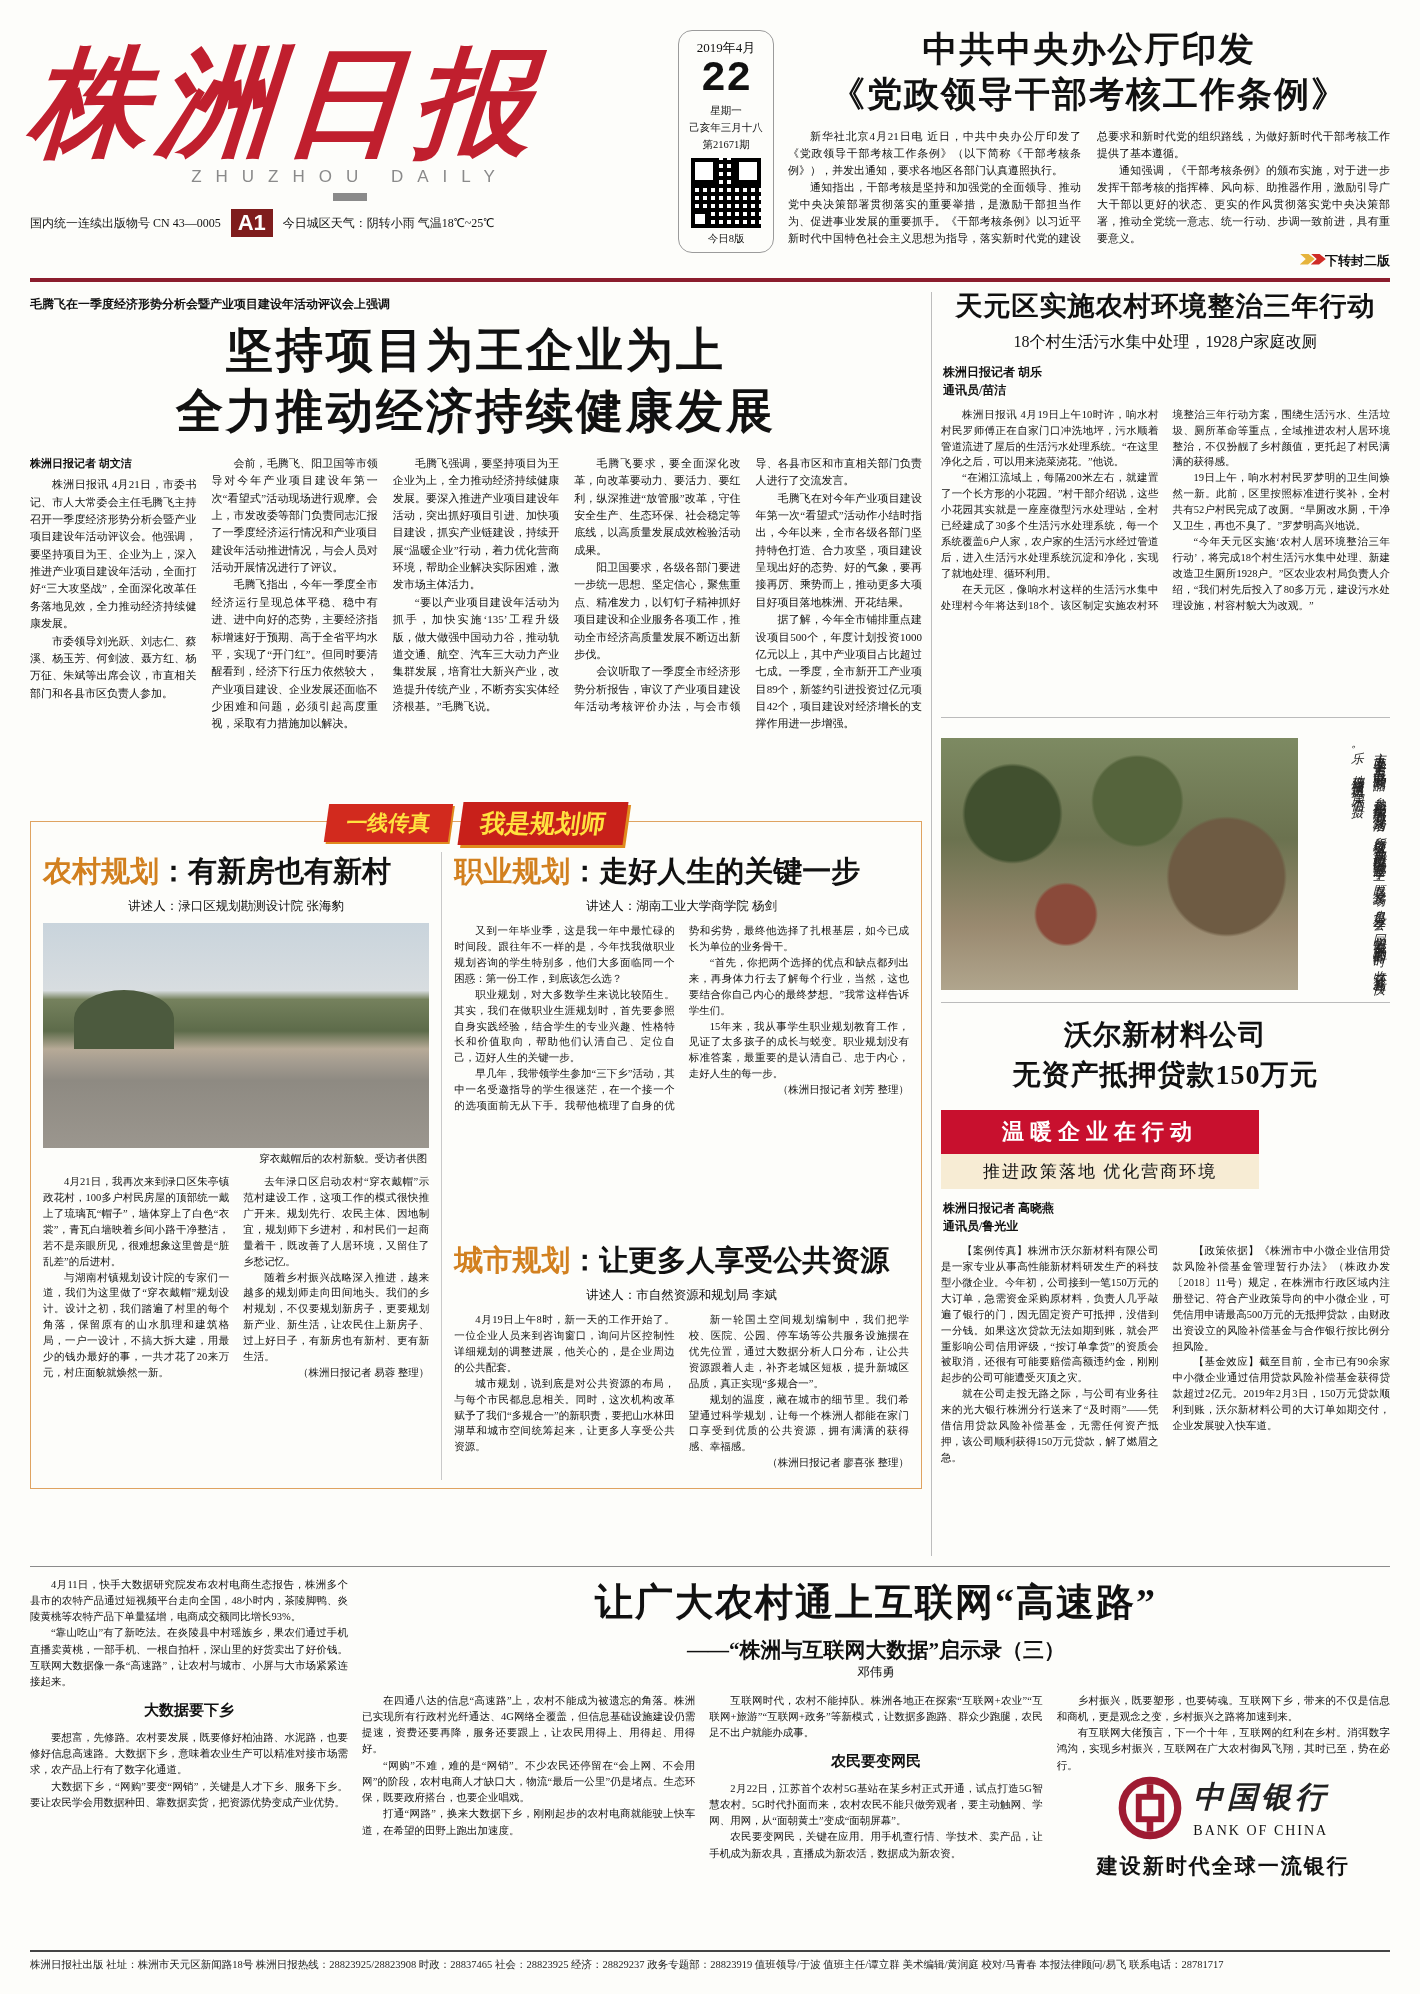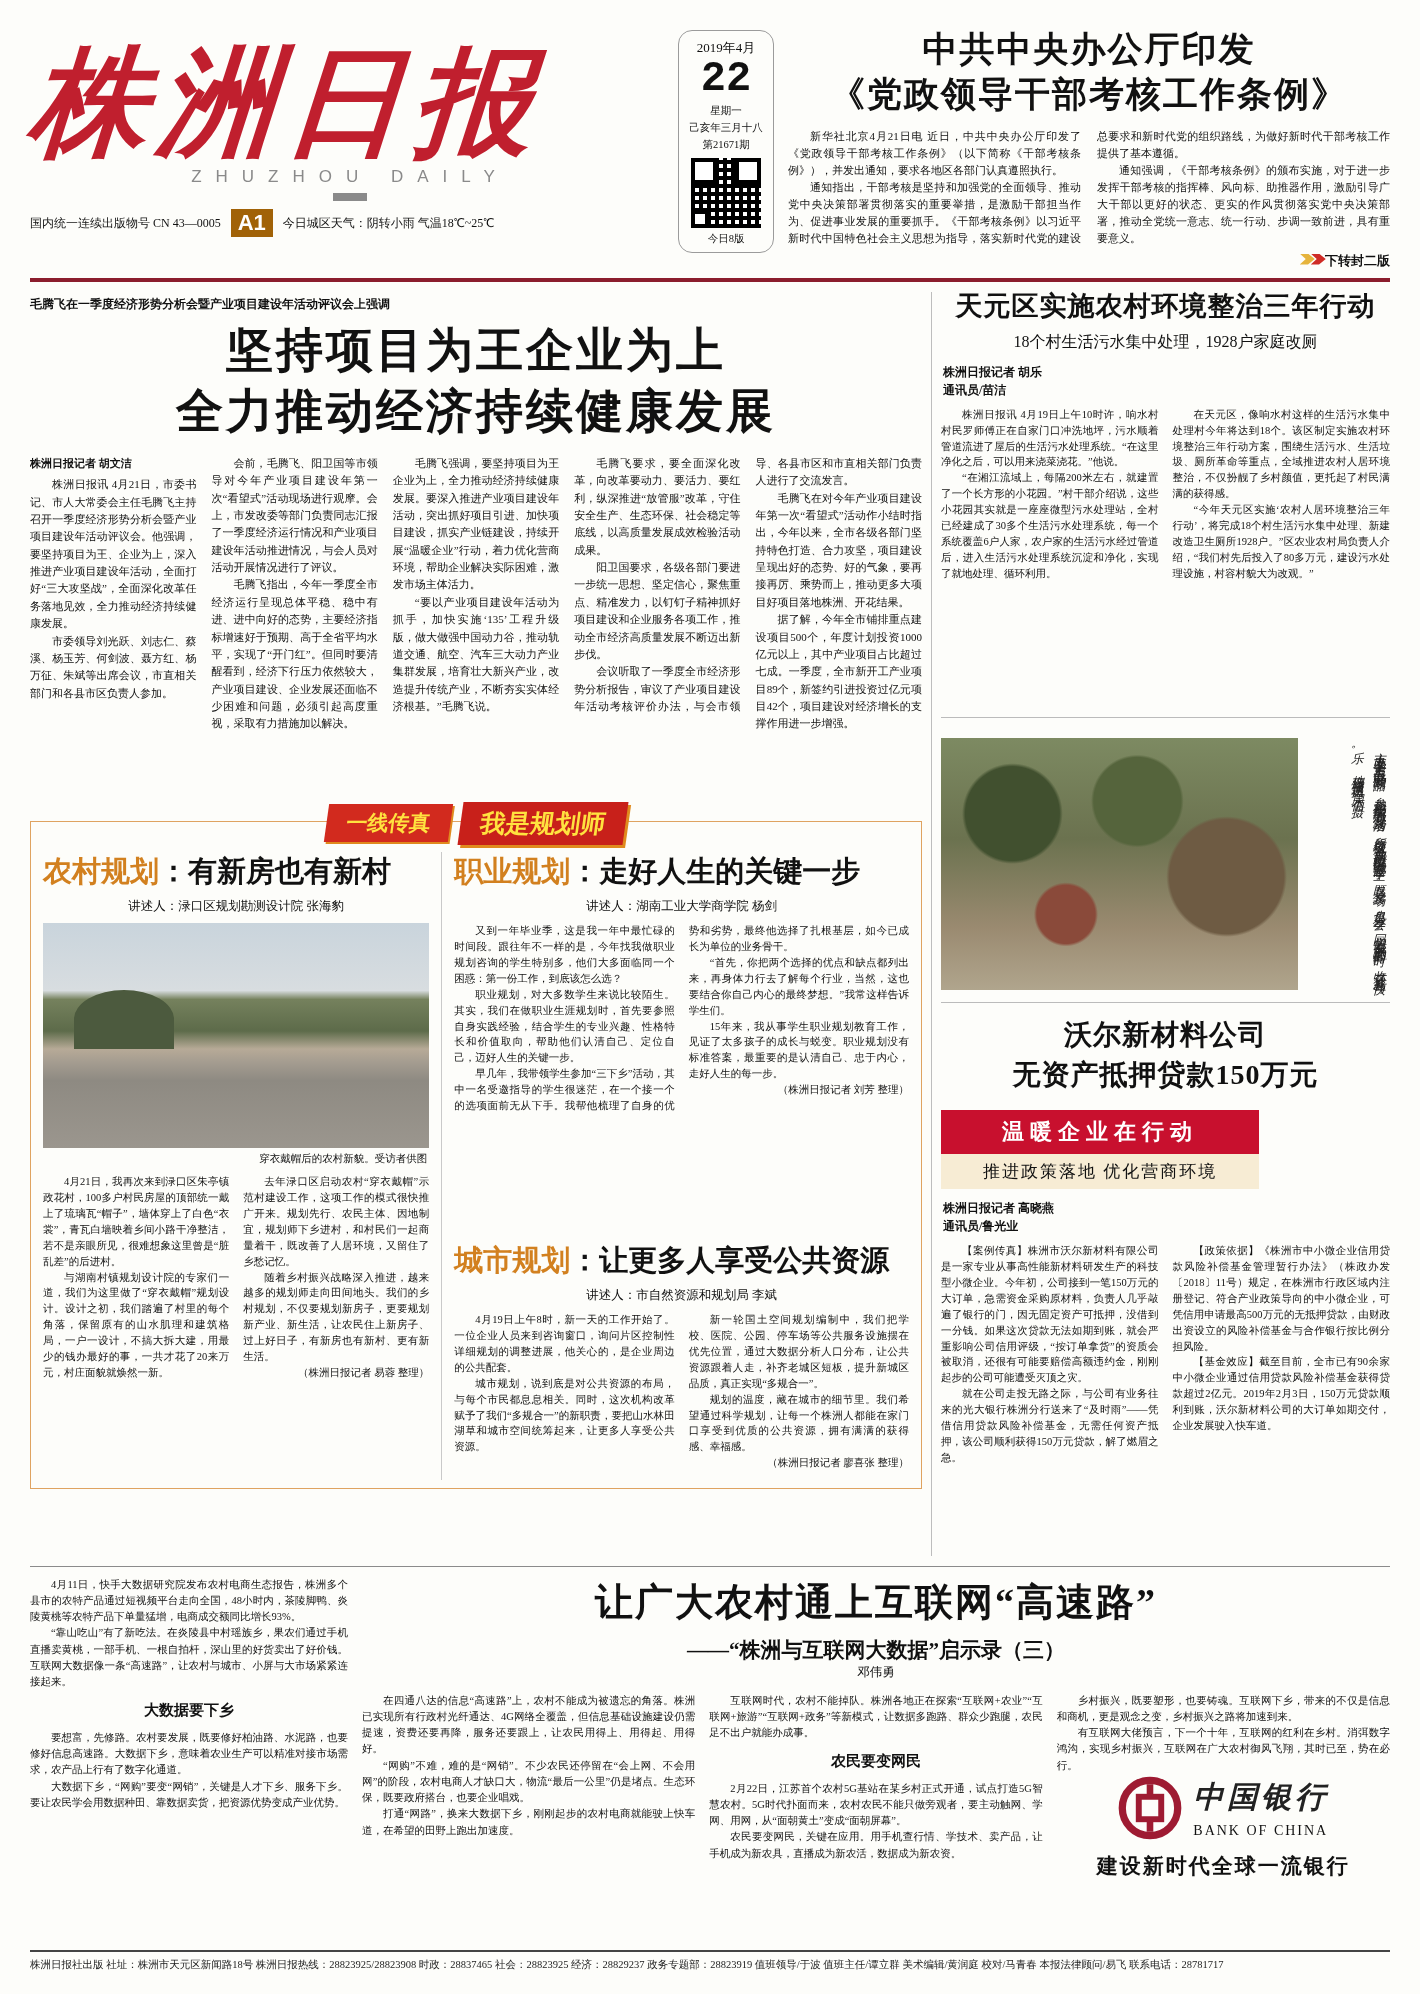--- a/index.html
+++ b/index.html
@@ -7,21 +7,21 @@
   body { font-family:"Liberation Serif", serif; color:#111; }
   .page { width:1420px; height:1994px; margin:0 auto; background:#fdfdfa; padding:22px 30px 0 30px; overflow:hidden; position:relative; }
 
   
   .header { display:flex; align-items:flex-start; }
   .mast { width:640px; }
   .mast-logo { font-size:118px; font-weight:bold; color:#c01f2e; font-style:italic; letter-spacing:10px; line-height:1.35; transform:skewX(-4deg); white-space:nowrap; font-family:"DejaVu Serif", serif; }
   .mast-sub { text-align:center; color:#8a8a8a; letter-spacing:14px; font-size:17px; font-family:"Liberation Sans", sans-serif; margin-top:-14px; }
   .mast-bar { width:34px; height:8px; background:#8a8a8a; margin:6px auto 8px auto; }
   .pubinfo { display:flex; align-items:center; gap:10px; font-size:12px; margin-top:2px; white-space:nowrap; }
-  .a1box { background:#a16207; color:#fff; font-family:"Liberation Sans", sans-serif; font-weight:bold; font-size:22px; padding:1px 7px; }
+  .a1box { background:#7f1d1d; color:#fff; font-family:"Liberation Sans", sans-serif; font-weight:bold; font-size:22px; padding:1px 7px; }
   .datebox { width:96px; border:1px solid #9b9b9b; border-radius:14px; text-align:center; padding:8px 4px 6px 4px; margin:8px 14px 0 8px; flex-shrink:0; }
   .db-ym { font-size:13px; }
   .db-day { font-size:42px; font-weight:bold; font-family:Liberation Mono, monospace; line-height:1.05; }
   .db-sm { font-size:10.5px; margin-top:3px; white-space:nowrap; }
   .qr { width:70px; height:70px; margin:6px auto 4px auto; position:relative;
         background-image:repeating-linear-gradient(0deg,#000 0 4px,transparent 4px 8px),repeating-linear-gradient(90deg,#000 0 4px,#fff 4px 8px); }
   .qr::before, .qr::after, .qr i { content:""; position:absolute; width:18px; height:18px; background:#fff; border:4px solid #000; }
   .qr::before { left:0; top:0; } .qr::after { right:0; top:0; } .qr i { left:0; bottom:0; display:block; }
   .central { flex:1; margin-top:6px; }
   .central h1 { text-align:center; font-size:35px; letter-spacing:2px; line-height:1.28; font-weight:bold; }
@@ -244,20 +244,21 @@
         <h2>天元区实施农村环境整治三年行动</h2>
         <div class="sub">18个村生活污水集中处理，1928户家庭改厕</div>
         <div class="by2">
           <div>株洲日报记者 胡乐</div>
           <div>通讯员/苗洁</div>
         </div>
         <div class="ty-body">
           <p class="ind">株洲日报讯 4月19日上午10时许，响水村村民罗师傅正在自家门口冲洗地坪，污水顺着管道流进了屋后的生活污水处理系统。“在这里净化之后，可以用来浇菜浇花。”他说。</p>
           <p class="ind">“在湘江流域上，每隔200米左右，就建置了一个长方形的小花园。”村干部介绍说，这些小花园其实就是一座座微型污水处理站，全村已经建成了30多个生活污水处理系统，每一个系统覆盖6户人家，农户家的生活污水经过管道后，进入生活污水处理系统沉淀和净化，实现了就地处理、循环利用。</p>
           <p class="ind">在天元区，像响水村这样的生活污水集中处理村今年将达到18个。该区制定实施农村环境整治三年行动方案，围绕生活污水、生活垃圾、厕所革命等重点，全域推进农村人居环境整治，不仅扮靓了乡村颜值，更托起了村民满满的获得感。</p>
+          <p class="ind">19日上午，响水村村民罗梦明的卫生间焕然一新。此前，区里按照标准进行奖补，全村共有52户村民完成了改厕。“旱厕改水厕，干净又卫生，再也不臭了。”罗梦明高兴地说。</p>
           <p class="ind">“今年天元区实施‘农村人居环境整治三年行动’，将完成18个村生活污水集中处理、新建改造卫生厕所1928户。”区农业农村局负责人介绍，“我们村先后投入了80多万元，建设污水处理设施，村容村貌大为改观。”</p>
         </div>
       </div>
 
       <div class="charity">
         <div class="charity-row">
           <div class="photo-charity"></div>
           <div class="charity-cap">
             <span>市十九中学子拿出自己心爱的物品，参加学校组织的爱心义卖活动，所得款项将全部捐赠给山区的贫困学生。既是义卖场，也是分享会，同学们在奉献爱心的同时，收获了成长与快乐。</span>
             <span>株洲日报通讯员 周本伯 摄</span>

